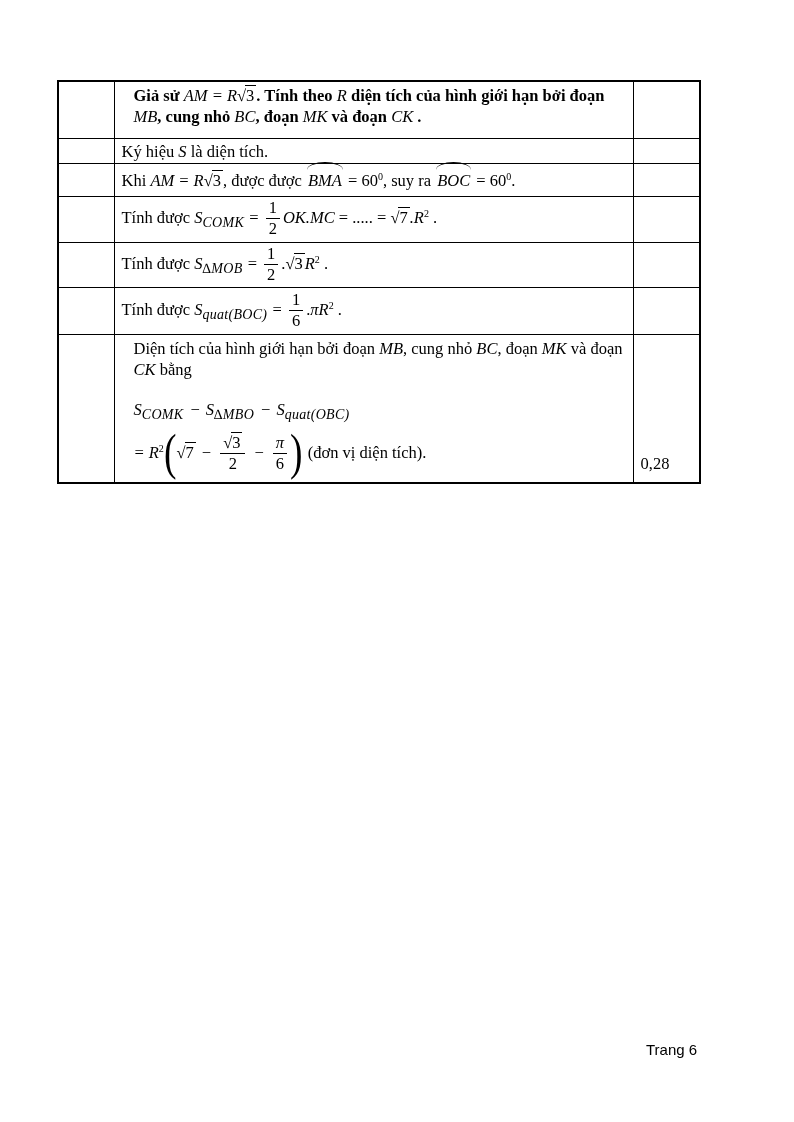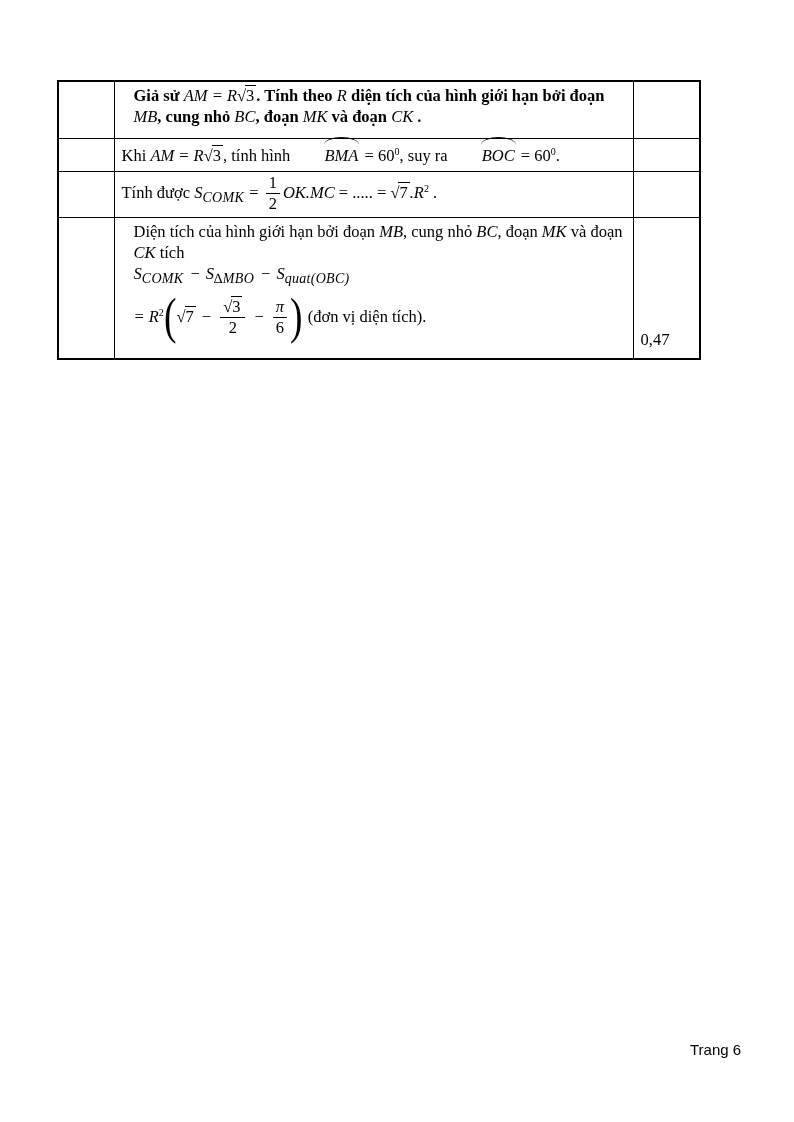--- a/index.html
+++ b/index.html
@@ -40,38 +40,38 @@
 
   .sqrt { white-space:nowrap; }
   .rs { font-style:normal; }
   .rc { border-top:1.5px solid #000; padding:0 2px 0 1px; margin-left:-1px; font-style:italic; }
   .rc.n { font-style:normal; }
 
   .frac { display:inline-block; vertical-align:middle; text-align:center; margin:0 3px; position:relative; top:-1px; }
   .fn { display:block; border-bottom:1.5px solid #000; padding:0 3px 1px; line-height:18px; }
   .fd { display:block; padding-top:1px; line-height:18px; }
 
-  .arc { font-style:italic; position:relative; display:inline-block; padding:4px 2px;margin-left:28px; }
+  .arc { font-style:italic; position:relative; display:inline-block; padding:4px 2px; }
   .arc::before {
     content:""; position:absolute; left:1px; right:1px; top:-4px; height:7px;
     border-top:1.6px solid #000;
     border-radius:50% 50% 0 0 / 100% 100% 0 0;
   }
 
   .bigp { display:inline-block; font-size:50px; line-height:54px; vertical-align:middle;
           transform:scaleX(0.75); margin:0 -2px; font-weight:400; position:relative; top:-2px; }
   .op { margin:0 6px; }
-  .l2 { margin-top:0; }
+  .l2 { margin-top:19px; }
   .fline { margin-top:6px; white-space:nowrap; }
   .tail { margin-left:5px;text-align:center; }
 
   .footer {
     position:absolute; left:646px; top:1041px;
     font-family:"Liberation Sans","DejaVu Sans",sans-serif;
-    font-size:15px; color:#000;margin-left:44px;
+    font-size:15px; color:#000;
   }
 </style>
 </head>
 <body>
 
 <div class="doc">
 
   <table class="grid">
     <colgroup>
         <col class="c1">
@@ -81,53 +81,74 @@
 
     <tbody>
         <tr class="r1">
       <td></td>
       <td class="top">
         <span class="b">Giả sử </span><span class="m">AM = R</span><span class="sqrt"><span class="rs">√</span><span class="rc n">3</span></span><span class="b">. Tính theo </span><span class="m">R</span><span class="b"> diện tích của hình giới hạn bởi đoạn </span><span class="m">MB</span><span class="b">, cung nhỏ </span><span class="m">BC</span><span class="b">, đoạn </span><span class="m">MK</span><span class="b"> và đoạn </span><span class="m">CK</span><span class="b"> .</span>
       </td>
       <td></td>
     </tr>
 
+    <tr class="r2">
+      <td></td>
+      <td>
+        <span>Ký hiệu </span><span class="m">S</span><span> là diện tích.</span>
+      </td>
+      <td></td>
+    </tr>
 
     <tr class="r3">
       <td></td>
       <td>
-        <span>Khi </span><span class="m">AM = R</span><span class="sqrt"><span class="rs">√</span><span class="rc n">3</span></span><span>, tính hình </span><span class="arc">BMA</span><span> = 60</span><span class="sp">0</span><span>, suy ra </span><span class="arc">BOC</span><span> = 60</span><span class="sp">0</span><span>.</span>
+        <span>Khi </span><span class="m">AM = R</span><span class="sqrt"><span class="rs">√</span><span class="rc n">3</span></span><span>, được được </span><span class="arc">BMA</span><span> = 60</span><span class="sp">0</span><span>, suy ra </span><span class="arc">BOC</span><span> = 60</span><span class="sp">0</span><span>.</span>
       </td>
       <td></td>
     </tr>
 
     <tr class="r4">
       <td></td>
       <td>
         <span>Tính được </span><span class="m">S</span><span class="sb">COMK</span><span> = </span><span class="frac"><span class="fn">1</span><span class="fd">2</span></span><span class="m">OK.MC</span><span> = ..... = </span><span class="sqrt"><span class="rs">√</span><span class="rc n">7</span></span><span class="m">.R</span><span class="sp">2</span><span> .</span>
       </td>
       <td></td>
     </tr>
 
+    <tr class="r5">
+      <td></td>
+      <td>
+        <span>Tính được </span><span class="m">S</span><span class="sb">∆MOB</span><span> = </span><span class="frac"><span class="fn">1</span><span class="fd">2</span></span><span>.</span><span class="sqrt"><span class="rs">√</span><span class="rc n">3</span></span><span class="m">R</span><span class="sp">2</span><span> .</span>
+      </td>
+      <td></td>
+    </tr>
 
+    <tr class="r6">
+      <td></td>
+      <td>
+        <span>Tính được </span><span class="m">S</span><span class="sb">quat(BOC)</span><span> = </span><span class="frac"><span class="fn">1</span><span class="fd">6</span></span><span>.</span><span class="m">πR</span><span class="sp">2</span><span> .</span>
+      </td>
+      <td></td>
+    </tr>
 
     <tr class="r7">
       <td></td>
       <td class="top">
         <div class="para">
-          <span>Diện tích của hình giới hạn bởi đoạn </span><span class="m">MB</span><span>, cung nhỏ </span><span class="m">BC</span><span>, đoạn </span><span class="m">MK</span><span> và đoạn </span><span class="m">CK</span><span> tích</span>
+          <span>Diện tích của hình giới hạn bởi đoạn </span><span class="m">MB</span><span>, cung nhỏ </span><span class="m">BC</span><span>, đoạn </span><span class="m">MK</span><span> và đoạn </span><span class="m">CK</span><span> bằng</span>
         </div>
         <div class="l2">
           <span class="m">S</span><span class="sb">COMK</span><span class="op">−</span><span class="m">S</span><span class="sb">∆MBO</span><span class="op">−</span><span class="m">S</span><span class="sb">quat(OBC)</span>
         </div>
         <div class="fline">
           <span class="m">= R</span><span class="sp">2</span><span class="bigp">(</span><span class="sqrt"><span class="rs">√</span><span class="rc n">7</span></span><span class="op">−</span><span class="frac"><span class="fn"><span class="rs">√</span><span class="rc n">3</span></span><span class="fd">2</span></span><span class="op">−</span><span class="frac"><span class="fn m">π</span><span class="fd">6</span></span><span class="bigp">)</span><span class="tail">(đơn vị diện tích).</span>
         </div>
       </td>
       <td class="score-bottom">
-        <span>0,47</span>
+        <span>0,28</span>
       </td>
     </tr>
   </tbody>
     </table>
 
   <div class="footer">Trang 6</div>
 </div>
 
 </body></html>

